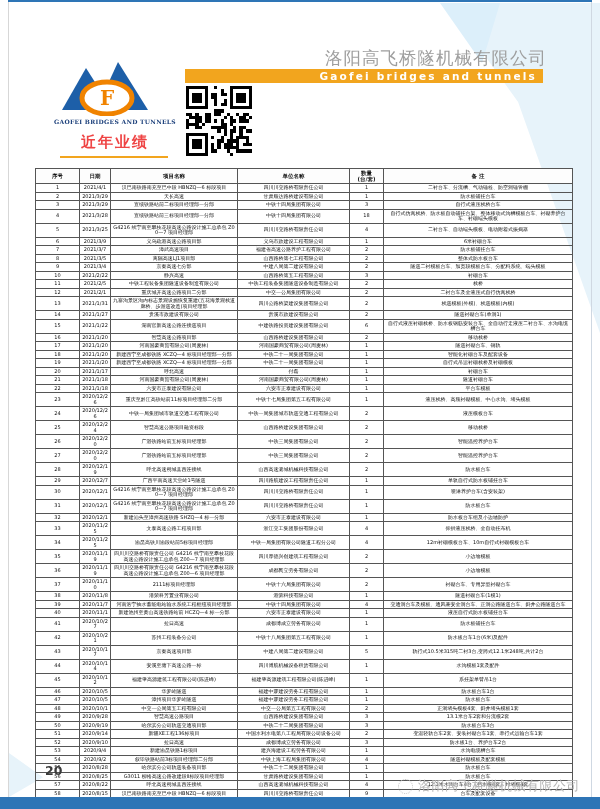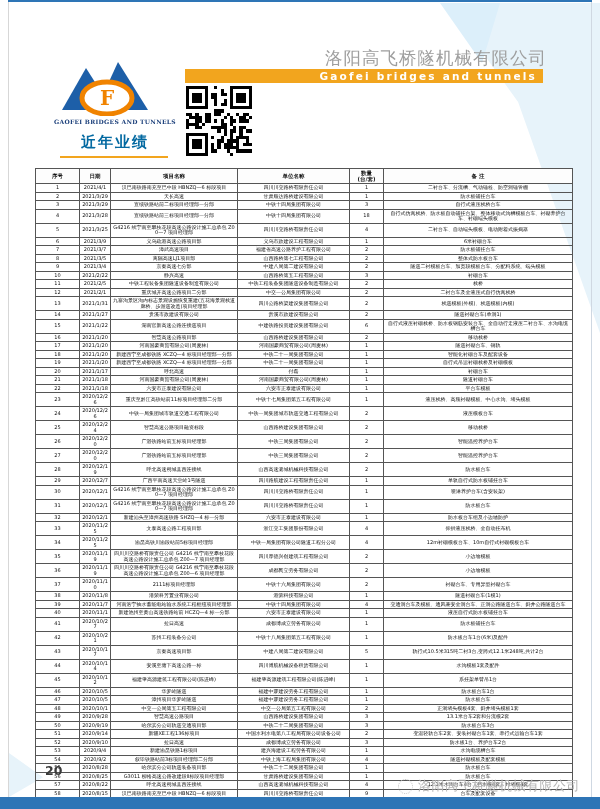--- a/index.html
+++ b/index.html
@@ -21,21 +21,21 @@
   .company-title{position:absolute;left:240px;top:46px;width:307px;text-align:right;
                  font-size:17.5px;letter-spacing:1px;color:#9e9e9e;font-weight:500;}
   .orange-banner{position:absolute;left:185px;top:69px;width:358px;height:14px;background:#f2a51e;
                  color:#ffffff;font-weight:bold;font-size:10.5px;letter-spacing:2.2px;
                  text-align:right;line-height:14px;padding-right:6px;box-sizing:border-box;}
   .logo-wrap{position:absolute;left:60px;top:60px;width:110px;height:56px;}
   .logo-caption{position:absolute;left:40px;top:118px;width:150px;text-align:center;
                 font-size:6px;font-weight:bold;color:#1b3f7a;letter-spacing:.3px;
                 font-family:"DejaVu Serif","Liberation Serif",serif;}
   .section-title{position:absolute;left:62px;top:133px;width:106px;text-align:center;
-                 font-size:15px;font-weight:bold;color:#0369a1;letter-spacing:2px;}
+                 font-size:15px;font-weight:bold;color:#ef4444;letter-spacing:2px;}
   .section-underline{position:absolute;left:60px;top:156px;width:108px;height:2px;background:#f2a51e;}
   .qr{position:absolute;left:186px;top:86px;width:66px;height:70px;}
   
   .tbl-wrap{position:absolute;left:35px;top:168px;width:537px;}
   table{border-collapse:collapse;table-layout:fixed;width:537px;}
   th,td{border:0.55px solid #555;color:#111;text-align:center;vertical-align:middle;
         overflow:hidden;word-break:break-all;}
   th{font-size:5.5px;line-height:6px;padding:1px 1px;font-weight:bold;white-space:pre-line;background:#fdfdfd;}
   td{font-size:5px;line-height:5.5px;padding:1px 2px;}
   

